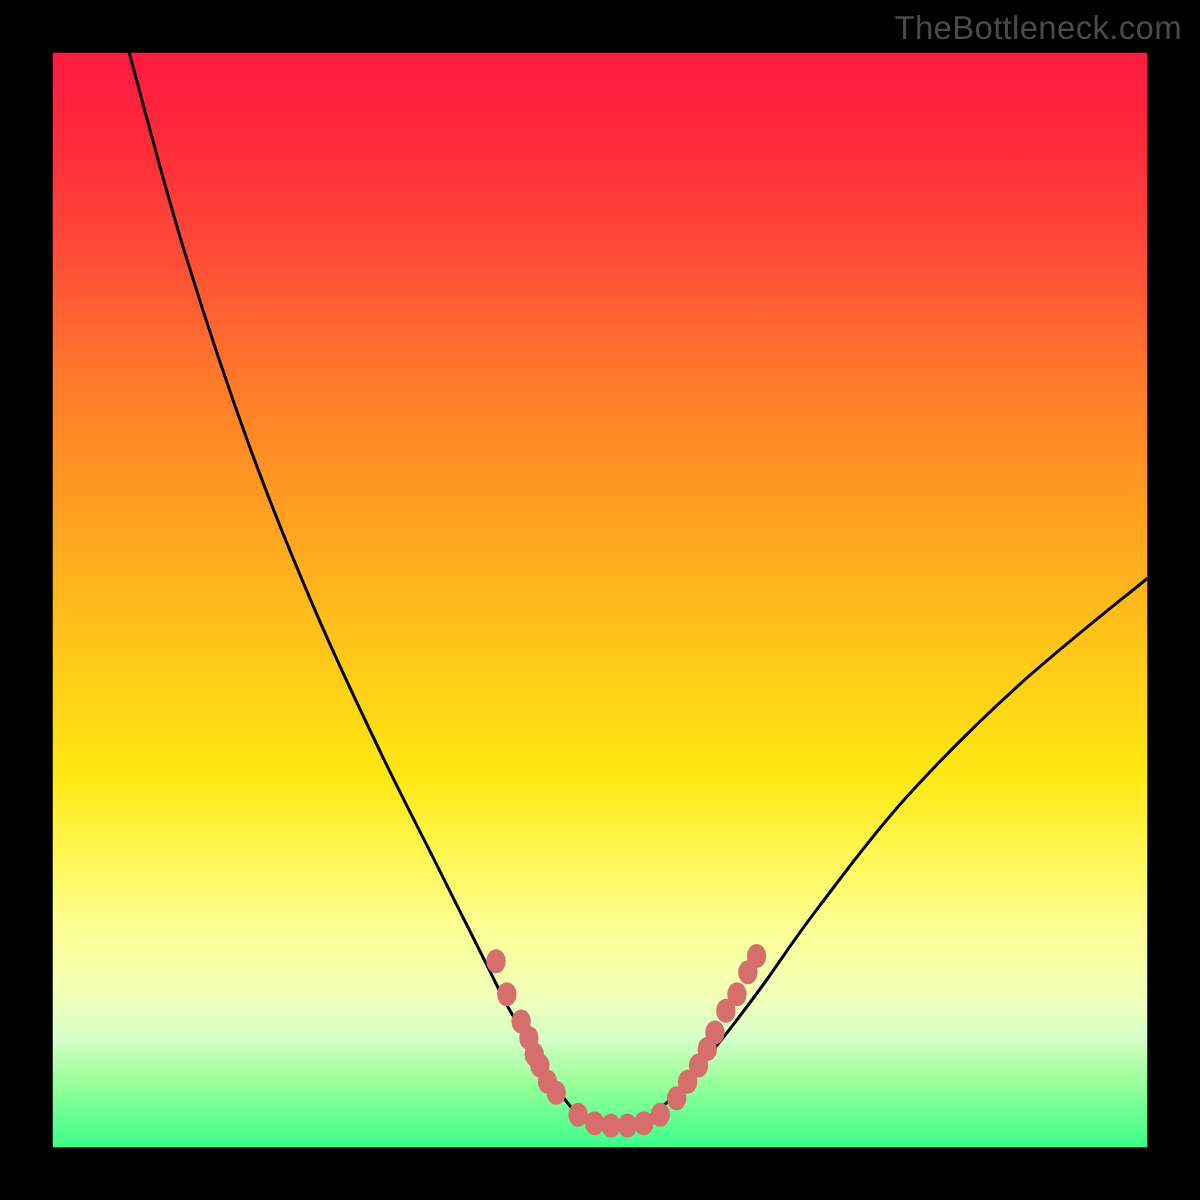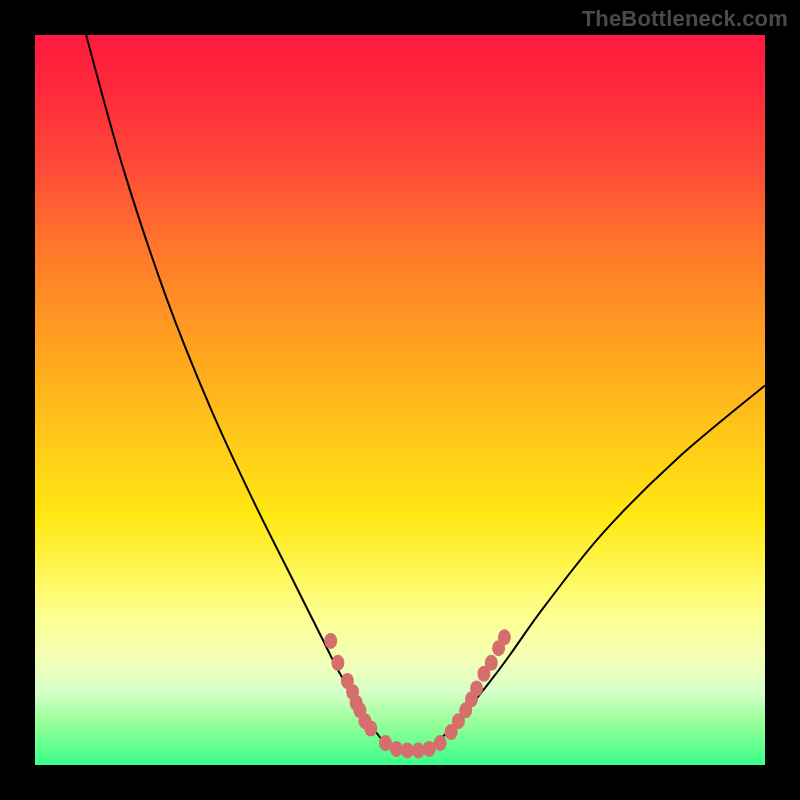--- a/index.html
+++ b/index.html
@@ -9,21 +9,21 @@
     height: 800px;
     background: #000;
     position: relative;
   }
   .watermark {
     position: absolute;
     top: 6px;
     right: 12px;
     color: #4a4a4a;
     font-size: 22px;
-    font-weight: 700;
+    font-weight: 400;
     z-index: 10;
     letter-spacing: 0.2px;
   }
   .plot-area {
     position: absolute;
     left: 35px;
     top: 35px;
     width: 730px;
     height: 730px;
     overflow: hidden;

